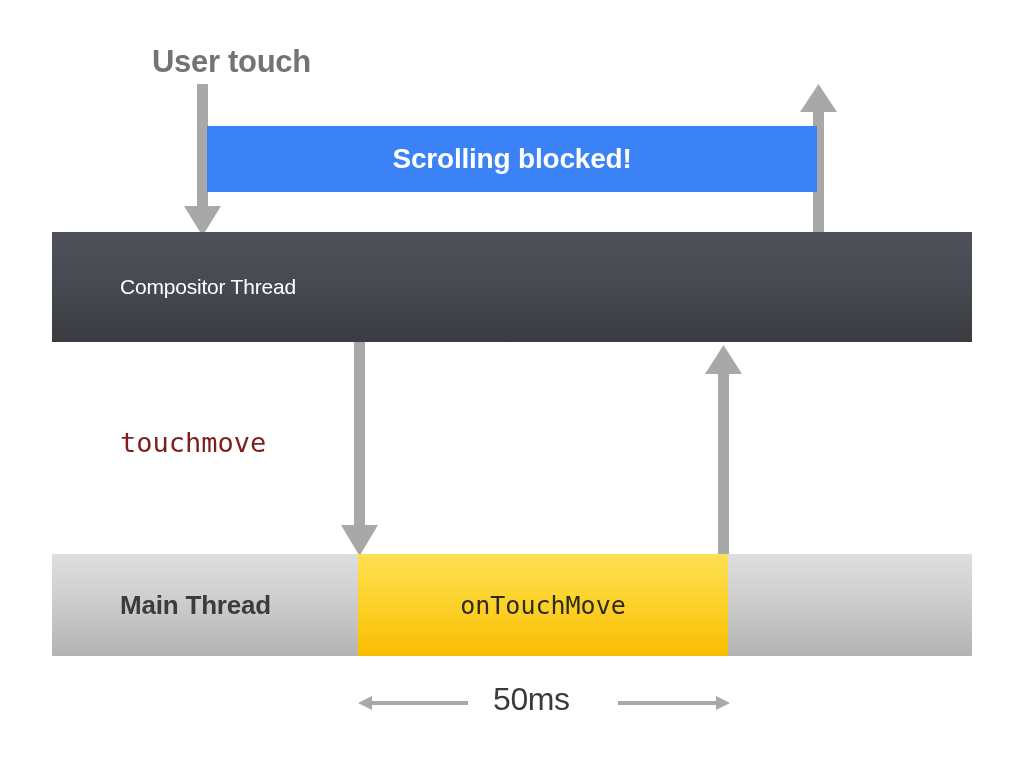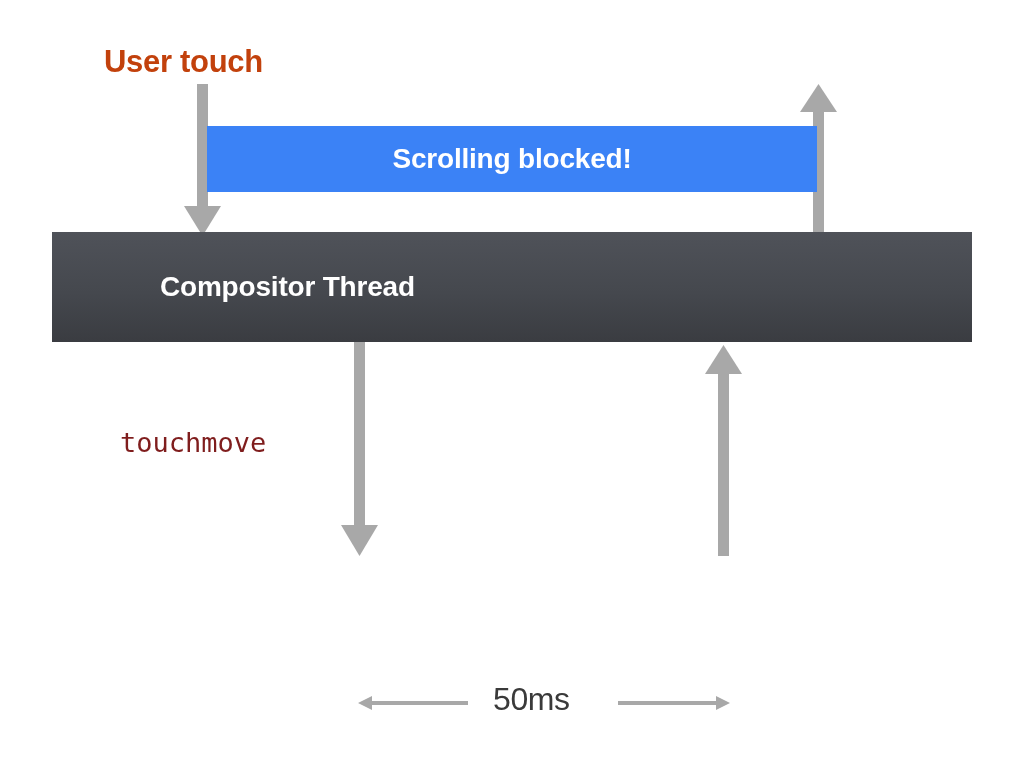--- a/index.html
+++ b/index.html
@@ -18,23 +18,24 @@
     background: #ffffff;
     overflow: hidden;
   }
 
   
   .top-label {
     position: absolute;
     font-family: "Liberation Sans", sans-serif;
     font-weight: bold;
     font-size: 31px;
-    color: #c2410c;
+    color: #737373;
     letter-spacing: -0.3px;
     white-space: nowrap;
+    margin-left: 48px;
   }
   #label-user-touch { left: 104px; top: 44px; }
   #label-commit-gpu { left: 681px; top: 44px; }
 
   
   #blocked-bar {
     position: absolute;
     left: 207px;
     top: 126px;
     width: 610px;
@@ -66,26 +67,25 @@
     height: 110px;
     background: linear-gradient(to bottom, #4f5259 0%, #45484e 55%, #3a3c41 100%);
     z-index: 5;
   }
   #compositor-label {
     position: absolute;
     left: 68px;
     top: 50%;
     transform: translateY(-50%);
     font-family: "Liberation Sans", sans-serif;
-    font-weight: bold;
-    font-size: 28px;
+    font-weight: normal;
+    font-size: 21px;
     color: #ffffff;
     letter-spacing: -0.2px;
     white-space: nowrap;
-    margin-left: 40px;
   }
 
   #main-lane {
     top: 554px;
     height: 102px;
     background: linear-gradient(to bottom, #dedede 0%, #cecece 45%, #b3b3b3 100%);
     z-index: 5;
   }
   #main-label {
     position: absolute;
@@ -202,18 +202,24 @@
   <div id="blocked-bar">
     <div id="blocked-bar-text">Scrolling blocked!</div>
   </div>
 
   <div class="lane" id="compositor-lane">
     <div id="compositor-label">Compositor Thread</div>
   </div>
 
   <div id="touchmove-label">touchmove</div>
 
+  <div class="lane" id="main-lane">
+    <div id="main-label">Main Thread</div>
+    <div id="ontouchmove-block">
+      <div id="ontouchmove-text">onTouchMove</div>
+    </div>
+  </div>
 
   <div id="measure-label">50ms</div>
 
   <svg id="arrows-front" viewBox="0 0 1024 768" xmlns="http://www.w3.org/2000/svg"></svg>
 
 </div>
 
 </body></html>

